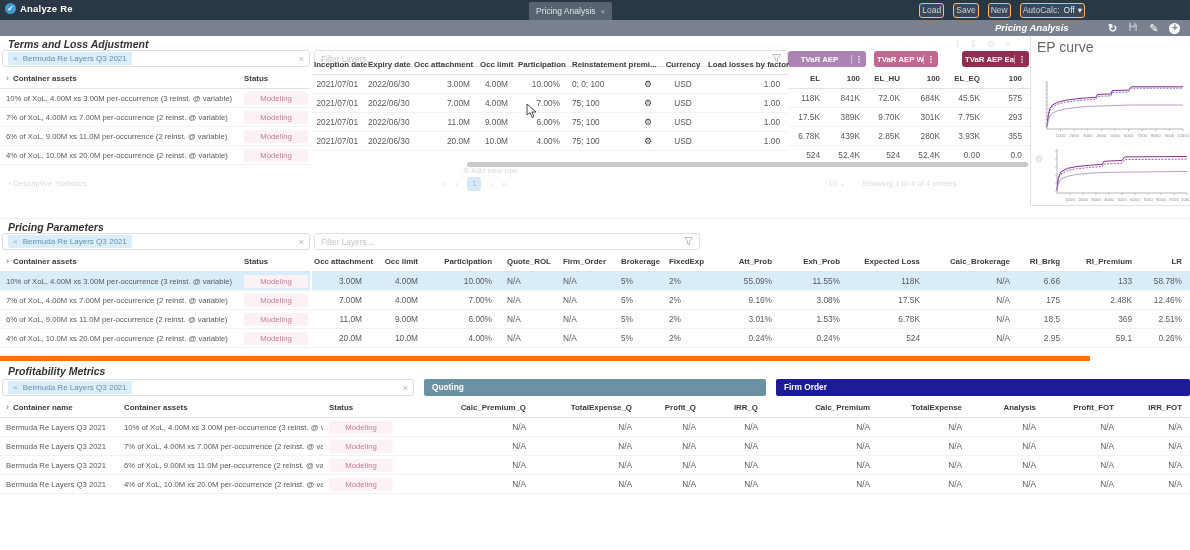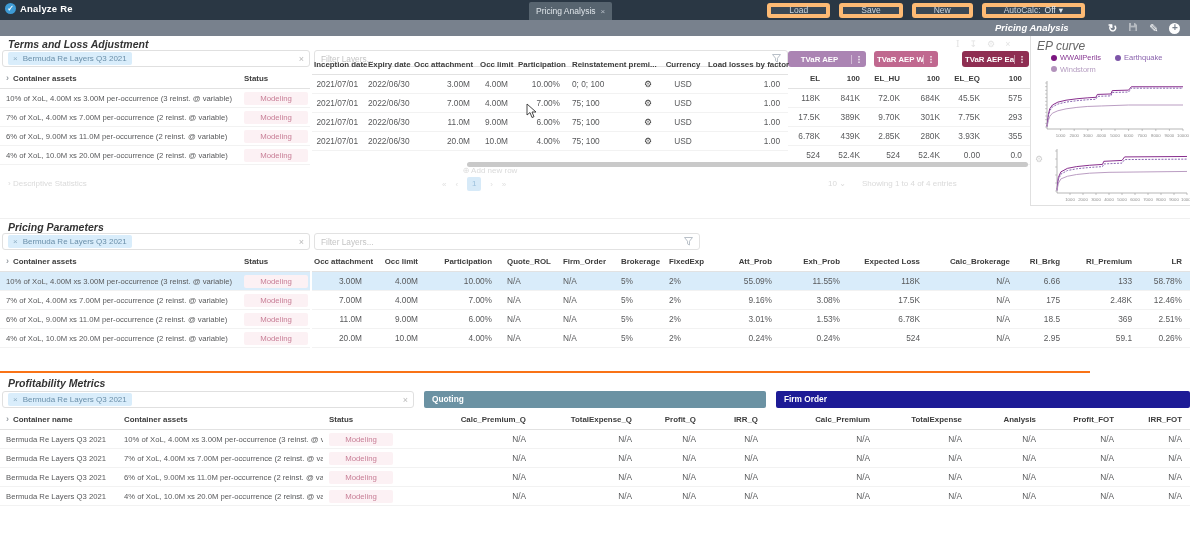--- a/index.html
+++ b/index.html
@@ -8,36 +8,36 @@
   
   .topbar{position:absolute;left:0;top:0;width:1190px;height:20px;background:#2a3744;z-index:5}
   .brand{position:absolute;left:5px;top:3px;display:flex;align-items:center;gap:4px}
   .logo-circle{width:11px;height:11px;border-radius:50%;background:#3e9bd5;color:#fff;font-size:8px;
                line-height:11px;text-align:center;font-weight:bold}
   .brand-text{color:#fff;font-size:9.5px;font-weight:bold;letter-spacing:.2px}
   .tb-tab{position:absolute;left:529px;top:2px;height:18px;background:#57646f;color:#dfe5ea;font-size:8.5px;
           display:flex;align-items:center;gap:5px;padding:0 7px;border-radius:2px 2px 0 0}
   .tab-x{color:#b6bec7;font-size:8px}
   .tb-right{position:absolute;right:105px;top:2.5px;display:flex;gap:9px}
-  .tb-right .tbtn{background:#3a4855;border:4px solid #fdba74;color:#ccd5dc;font-size:8.5px;height:15px;
-          padding:0 18px;border-radius:3px;font-family:inherit;display:flex;align-items:center;gap:4px}
+  .tb-right .tbtn{background:#3a4855;border:1px solid #fdba74;color:#ccd5dc;font-size:8.5px;height:15px;
+          padding:0 2px;border-radius:3px;font-family:inherit;display:flex;align-items:center;gap:4px}
   .ac-val{color:#e2e8ed;display:flex;align-items:center;gap:3px}
   
   .subbar{position:absolute;left:0;top:20px;width:1190px;height:16px;background:#78818d;z-index:5}
   .sb-title{position:absolute;left:995px;top:2px;color:#fff;font-size:9.5px;font-weight:bold;font-style:italic}
   .sb-icons{position:absolute;left:1108px;top:0;height:16px;display:flex;gap:11px;align-items:center;color:#fff}
   .sb-icons .ic{font-size:11px;line-height:16px}
   .faded{opacity:.45}
   .plus-disc{width:11px;height:11px;border-radius:50%;background:#fff;color:#78818d;font-size:10px;
              line-height:10px;text-align:center;font-weight:bold}
   
   .sec{position:absolute;background:#fff}
   #sec-terms{left:0;top:36px;width:1030px;height:182px}
   #sec-pricing{left:0;top:218px;width:1190px;height:142px;border-top:1px solid #f0f0f0}
-  #sec-profit{left:0;top:371px;width:1090px;height:142px;border-top:2px solid #f97316}
+  #sec-profit{left:0;top:356px;width:1090px;height:142px;border-top:5px solid #f97316}
   .section-title{position:absolute;font-size:10.5px;font-weight:bold;font-style:italic;color:#333;white-space:nowrap}
   .taginput{position:absolute;height:17px;border:1px solid #e0e0e0;border-radius:3px;background:#fff;
             display:flex;align-items:center;padding:0 5px;box-sizing:border-box}
   .chip{display:flex;align-items:center;background:#d9edfb;border-radius:2px;height:13px;padding:0 5px;gap:5px}
   .chip-x{color:#8fafc4;font-size:8px;cursor:pointer}
   .chip-label{color:#6a8fa9;font-size:8px;white-space:nowrap}
   .clear-x{margin-left:auto;color:#b9b9b9;font-size:9px;cursor:pointer}
   .filterbox{position:absolute;height:17px;border:1px solid #e2e2e2;border-radius:3px;display:flex;
              align-items:center;box-sizing:border-box;background:#fff}
   .filterbox input{border:none;outline:none;flex:1;font-size:8.3px;font-family:inherit;padding:0 6px;
@@ -72,21 +72,21 @@
   tr.sel td{background:#d9ecfa}
   
   .scroll-thumb{position:absolute;background:#c9c9c9;border-radius:3px;height:5px}
   .addrow{position:absolute;color:#dadada;font-size:8px;text-align:center;white-space:nowrap}
   .pagination{position:absolute;display:flex;gap:9px;align-items:center;font-size:8px;color:#e0e0e0}
   .page-box{background:#d7eaf8;color:#9cc0dc;width:14px;height:14px;line-height:14px;text-align:center;border-radius:2px}
   .ghost-text{position:absolute;color:#dadada;font-size:8px;white-space:nowrap}
   
   .ep-panel{position:absolute;left:1030px;top:36px;width:160px;height:170px;border-left:1px solid #e0e0e0;
             border-bottom:1px solid #e0e0e0;box-sizing:border-box;background:#fff}
-  .ep-title{position:absolute;left:6px;top:3px;font-size:12px;font-style:italic;color:#666}
+  .ep-title{position:absolute;left:6px;top:3px;font-size:14px;color:#666}
   .legend{position:absolute;left:20px;top:16px;width:140px;font-size:7.5px;line-height:11px}
   .leg-item{display:inline-flex;align-items:center;gap:3px;margin-right:12px;white-space:nowrap}
   .dot{width:6px;height:6px;border-radius:50%;flex:none}
   .ep-gear{position:absolute;left:4px;top:118px;color:#cfcfcf;font-size:9px}
   svg{position:absolute;overflow:visible}
   .cursor{z-index:20}
 </style>
 </head>
 <body>
 
@@ -343,34 +343,20 @@
 
   <div class="ghost-text" style="left:828px;top:143px">
     <span>10</span>
     <span>⌄</span>
   </div>
   <div class="ghost-text" style="left:862px;top:143px">Showing 1 to 4 of 4 entries</div>
 </div>
 
 <div class="ep-panel">
   <div class="ep-title">EP curve</div>
-  <div class="legend">
-    <span class="leg-item">
-      <span class="dot" style="background:#7b1680"></span>
-      <span style="color:#8a3d96">WWAllPerils</span>
-      </span>
-    <span class="leg-item">
-      <span class="dot" style="background:#7d55a8"></span>
-      <span style="color:#8a63ad">Earthquake</span>
-      </span>
-    <span class="leg-item">
-      <span class="dot" style="background:#b292bb"></span>
-      <span style="color:#b49cc0">Windstorm</span>
-      </span>
-  </div>
   <svg style="left:2px;top:42px" width="152" height="60">
       <line x1="14" y1="3" x2="14" y2="51" stroke="#9a9a9a" stroke-width="0.7"></line>
       <line x1="14" y1="51" x2="150" y2="51" stroke="#9a9a9a" stroke-width="0.7"></line>
       <line x1="12" y1="5" x2="14" y2="5" stroke="#9a9a9a" stroke-width="0.5"></line>
       <line x1="12" y1="8.666666666666666" x2="14" y2="8.666666666666666" stroke="#9a9a9a" stroke-width="0.5"></line>
       <line x1="12" y1="12.333333333333332" x2="14" y2="12.333333333333332" stroke="#9a9a9a" stroke-width="0.5"></line>
       <line x1="12" y1="16" x2="14" y2="16" stroke="#9a9a9a" stroke-width="0.5"></line>
       <line x1="12" y1="19.666666666666664" x2="14" y2="19.666666666666664" stroke="#9a9a9a" stroke-width="0.5"></line>
       <line x1="12" y1="23.333333333333332" x2="14" y2="23.333333333333332" stroke="#9a9a9a" stroke-width="0.5"></line>
       <line x1="12" y1="27" x2="14" y2="27" stroke="#9a9a9a" stroke-width="0.5"></line>

